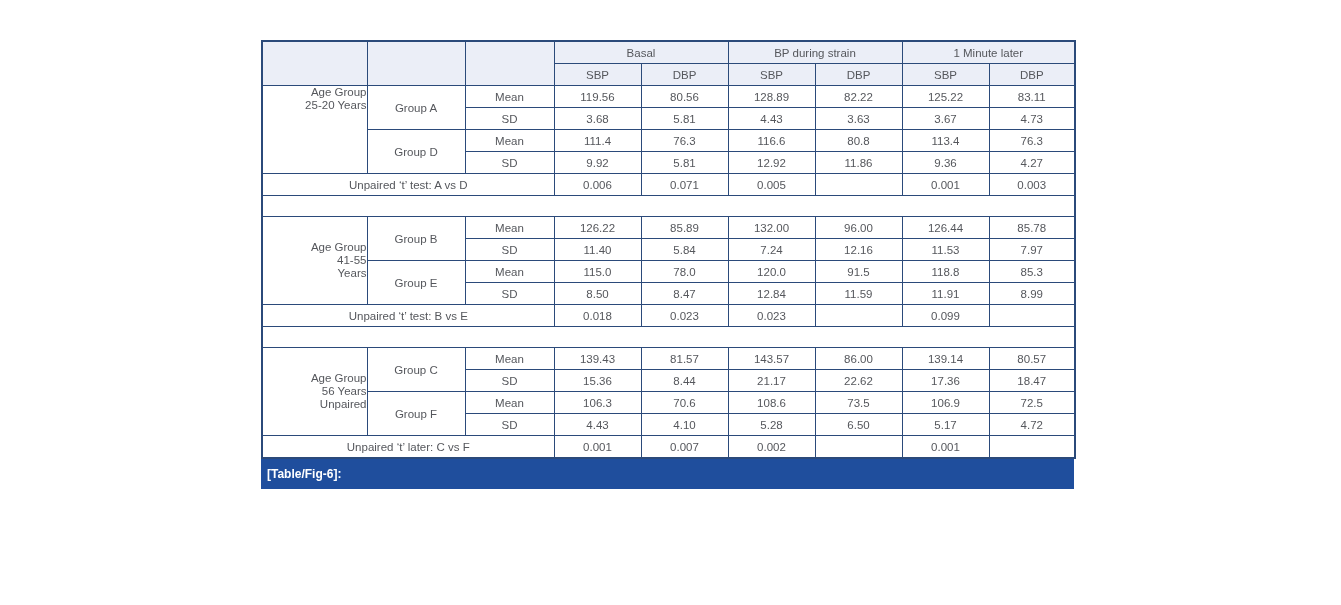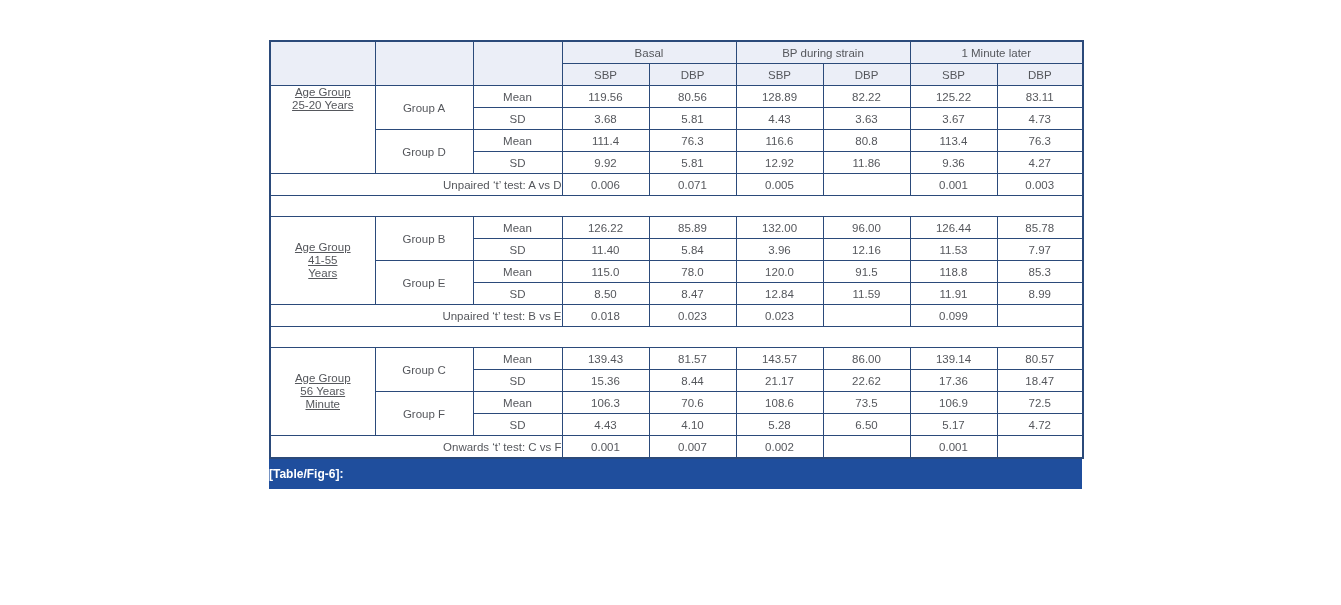--- a/index.html
+++ b/index.html
@@ -1,41 +1,41 @@
 <!DOCTYPE html>
 <html><head>
 <meta charset="utf-8">
 <style>
   html,body { margin:0; padding:0; }
   body {
     width:1341px; height:605px; background:#ffffff; position:relative;
     font-family:"Liberation Sans", sans-serif;
   }
-  .wrap { position:absolute; left:269px; top:40px; width:813px; }
+  .wrap { position:absolute; left:261px; top:40px; width:813px; }
   table.bp {
     border-collapse:collapse; table-layout:fixed; width:813px;
     border:2px solid #2b4a7a;
   }
   table.bp td, table.bp th {
     border:1px solid #2b4a7a; padding:0; height:21px;
     font-size:11.5px; font-weight:normal; color:#55575c;
     overflow:hidden; white-space:nowrap;
   }
   .bh, .gh, .sh {
     background:#ebeef7; color:#26408f; font-weight:bold; text-align:center;
   }
   .gh, .sh { font-size:11.5px; }
   .v, .stat, .grp { text-align:center; }
-  .age { text-align:center; padding-left:7px; vertical-align:middle; line-height:13px; white-space:normal;text-decoration:underline; }
+  .age { text-align:right; padding-left:7px; vertical-align:middle; line-height:13px; white-space:normal; }
   .agetop { vertical-align:top; padding-top:5px; }
-  .tlabel { text-align:right; padding-left:7px; }
+  .tlabel { text-align:center; padding-left:7px; }
   tr.spacer td { height:20px; background:#ffffff; }
   .caption {
     height:30px; background:#1f4e9d; color:#ffffff;
-    display:flex; align-items:center; padding-left:0; box-sizing:border-box;
+    display:flex; align-items:center; padding-left:6px; box-sizing:border-box;
     font-size:12px; width:813px;
   }
   .cap-tag { font-weight:bold; margin-right:5px; }
 </style>
 </head>
 <body>
 
 <div class="wrap">
   <table class="bp">
     <colgroup>
@@ -135,21 +135,21 @@
         <td class="v">85.89</td>
         <td class="v">132.00</td>
         <td class="v">96.00</td>
         <td class="v">126.44</td>
         <td class="v">85.78</td>
       </tr>
       <tr>
         <td class="stat">SD</td>
         <td class="v">11.40</td>
         <td class="v">5.84</td>
-        <td class="v">3.96</td>
+        <td class="v">7.24</td>
         <td class="v">12.16</td>
         <td class="v">11.53</td>
         <td class="v">7.97</td>
       </tr>
       <tr>
         <td class="grp" rowspan="2">Group E</td>
         <td class="stat">Mean</td>
         <td class="v">115.0</td>
         <td class="v">78.0</td>
         <td class="v">120.0</td>
@@ -176,21 +176,21 @@
         <td class="v"></td>
       </tr>
       <tr class="spacer">
           <td colspan="9"></td>
         </tr>
 
       <tr>
         <td class="age" rowspan="4">
           <div>Age Group</div>
           <div>56 Years</div>
-          <div>Minute</div>
+          <div>Unpaired</div>
         </td>
         <td class="grp" rowspan="2">Group C</td>
         <td class="stat">Mean</td>
         <td class="v">139.43</td>
         <td class="v">81.57</td>
         <td class="v">143.57</td>
         <td class="v">86.00</td>
         <td class="v">139.14</td>
         <td class="v">80.57</td>
       </tr>
@@ -216,21 +216,21 @@
       <tr>
         <td class="stat">SD</td>
         <td class="v">4.43</td>
         <td class="v">4.10</td>
         <td class="v">5.28</td>
         <td class="v">6.50</td>
         <td class="v">5.17</td>
         <td class="v">4.72</td>
       </tr>
       <tr>
-        <td class="tlabel" colspan="3">Onwards ‘t’ test: C vs F</td>
+        <td class="tlabel" colspan="3">Unpaired ‘t’ later: C vs F</td>
         <td class="v">0.001</td>
         <td class="v">0.007</td>
         <td class="v">0.002</td>
         <td class="v"></td>
         <td class="v">0.001</td>
         <td class="v"></td>
       </tr>
     </tbody>
   </table>
 

